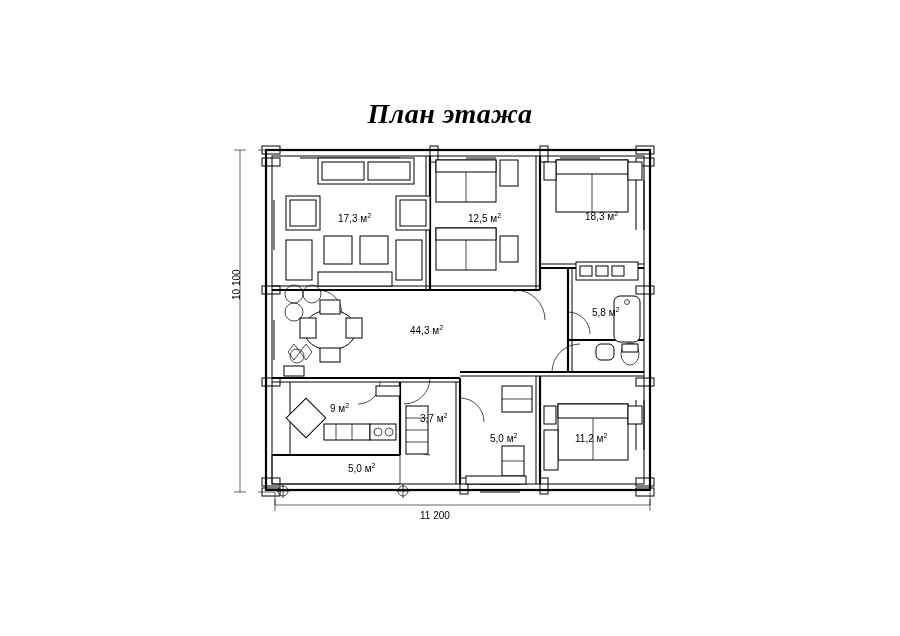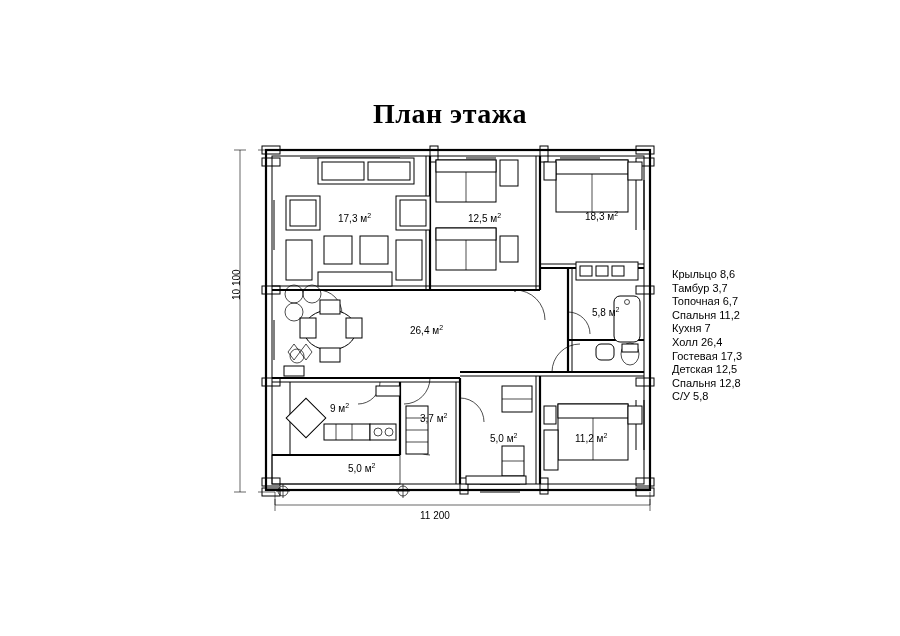--- a/index.html
+++ b/index.html
@@ -20,20 +20,21 @@
     inset: 0;
   }
   .title {
     position: absolute;
     left: 0;
     top: 98px;
     width: 900px;
     text-align: center;
     font-family: "Liberation Serif", serif;
     font-weight: bold;
+    font-style: italic;
     font-size: 28px;
     letter-spacing: 0.5px;
     color: #000;
   }
   .legend {
     position: absolute;
     left: 672px;
     top: 268px;
     font-size: 11px;
     line-height: 13.6px;
@@ -291,40 +292,28 @@
       <rect class="fillw" x="544" y="430" width="14" height="40"></rect>
     </g>
 
     <g>
       <line class="hair" x1="272" y1="455" x2="400" y2="455"></line>
       <rect class="hair" x="272" y="455" width="128" height="29" fill="none"></rect>
     </g>
 
   </svg>
 
-  <div class="legend">
-    <div>Крыльцо 8,6</div>
-    <div>Тамбур 3,7</div>
-    <div>Топочная 6,7</div>
-    <div>Спальня 11,2</div>
-    <div>Кухня 7</div>
-    <div>Холл 26,4</div>
-    <div>Гостевая 17,3</div>
-    <div>Детская 12,5</div>
-    <div>Спальня 12,8</div>
-    <div>С/У 5,8</div>
-  </div>
 
   <div class="dim-label" id="dim-v-label">10 100</div>
   <div class="dim-label" id="dim-h-label">11 200</div>
 
   <div class="area" style="left:338px;  top:212px;"><span>17,3 м</span><sup>2</sup></div>
   <div class="area" style="left:468px;  top:212px;"><span>12,5 м</span><sup>2</sup></div>
   <div class="area" style="left:585px;  top:210px;"><span>18,3 м</span><sup>2</sup></div>
   <div class="area" style="left:592px;  top:306px;"><span>5,8 м</span><sup>2</sup></div>
-  <div class="area" style="left:410px;  top:324px;"><span>26,4 м</span><sup>2</sup></div>
+  <div class="area" style="left:410px;  top:324px;"><span>44,3 м</span><sup>2</sup></div>
   <div class="area" style="left:330px;  top:402px;"><span>9 м</span><sup>2</sup></div>
   <div class="area" style="left:420px;  top:412px;"><span>3,7 м</span><sup>2</sup></div>
   <div class="area" style="left:490px;  top:432px;"><span>5,0 м</span><sup>2</sup></div>
   <div class="area" style="left:575px;  top:432px;"><span>11,2 м</span><sup>2</sup></div>
   <div class="area" style="left:348px;  top:462px;"><span>5,0 м</span><sup>2</sup></div>
 
 </div>
 
 </body></html>

